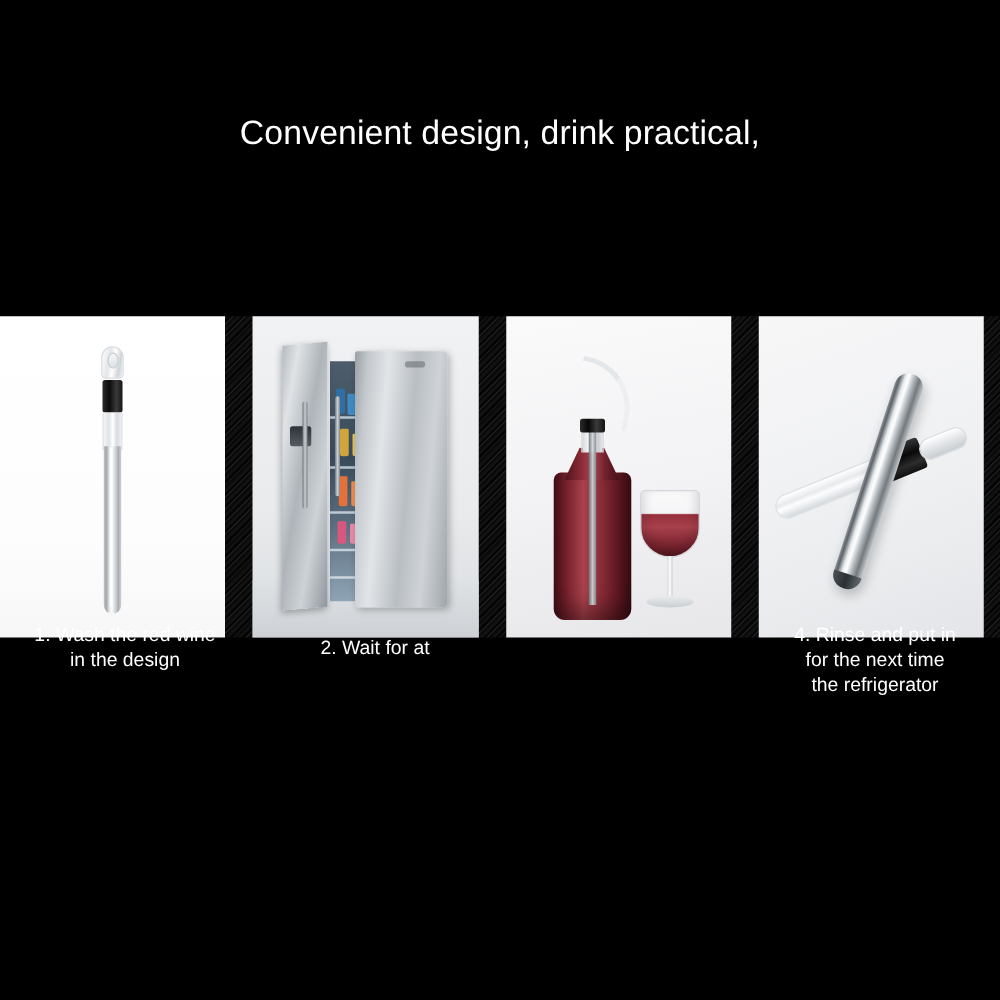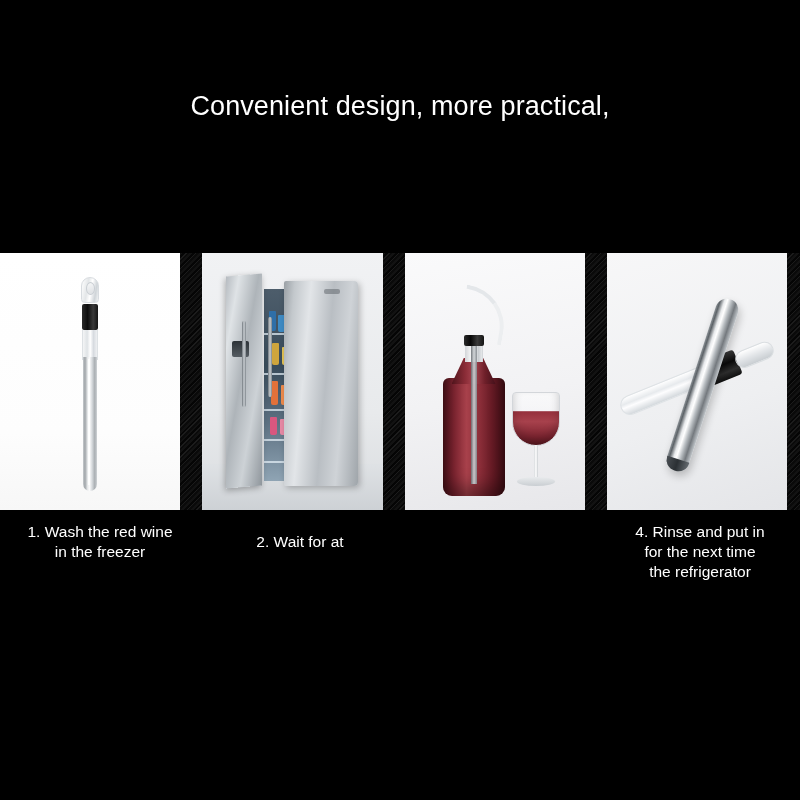--- a/index.html
+++ b/index.html
@@ -294,42 +294,42 @@
     position: absolute; left: 124px; top: 4px;
     width: 40px; height: 18px;
     border-radius: 9px;
     background: linear-gradient(180deg,#ffffff,#e2e5e8 50%,#c8cdd1);
     border: 1px solid #dadee1;
   }
 
   
   .captions {
     position: absolute;
-    top: 522px; left: 0;
+    top: 499px; left: 0;
     width: 800px; height: 80px;
     display: flex;
   }
   .caption {
     flex: 1 1 0;
     text-align: center;
     color: #ffffff;
     font-size: 15.5px;
     line-height: 20px;
     padding: 0 6px;
   }
   .caption.two-line { padding-top: 10px; }
   .cap-line { display: block; white-space: nowrap; }
 </style>
 </head>
 <body>
 
 <div class="poster">
 
   <div class="headline">
-    <span class="hl-line">Convenient design, more practical,</span>
+    <span class="hl-line">Convenient design, drink practical,</span>
   </div>
 
   <div class="panel-strip">
 
     <div class="panel p1">
       <div class="rod1">
         <div class="spout-top"></div>
         <div class="spout-hole"></div>
         <div class="collar"></div>
         <div class="body-clear"></div>
@@ -400,21 +400,21 @@
       </div>
     </div>
 
     <div class="gap edge"></div>
   </div>
 
   <div class="captions">
 
     <div class="caption">
       <span class="cap-line">1. Wash the red wine</span>
-      <span class="cap-line">in the freezer</span>
+      <span class="cap-line">in the design</span>
     </div>
 
     <div class="caption two-line">
       <span class="cap-line">2. Wait for at</span>
     </div>
 
     <div class="caption two-line">
     </div>
 
     <div class="caption">

